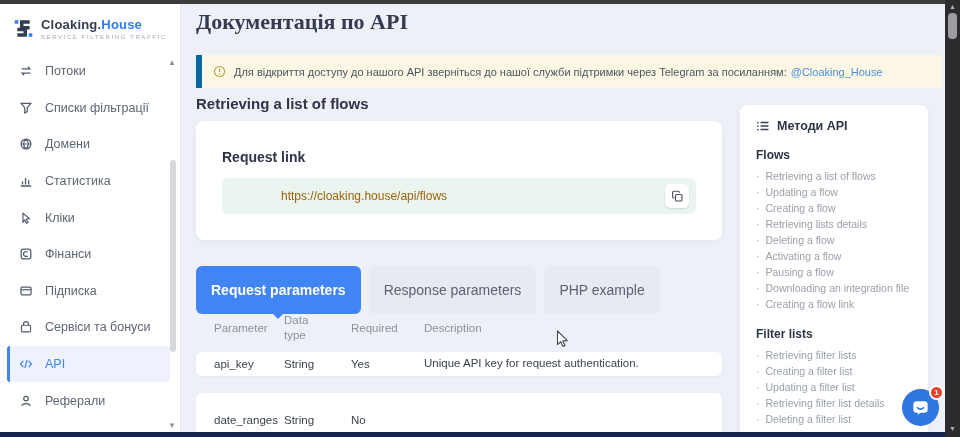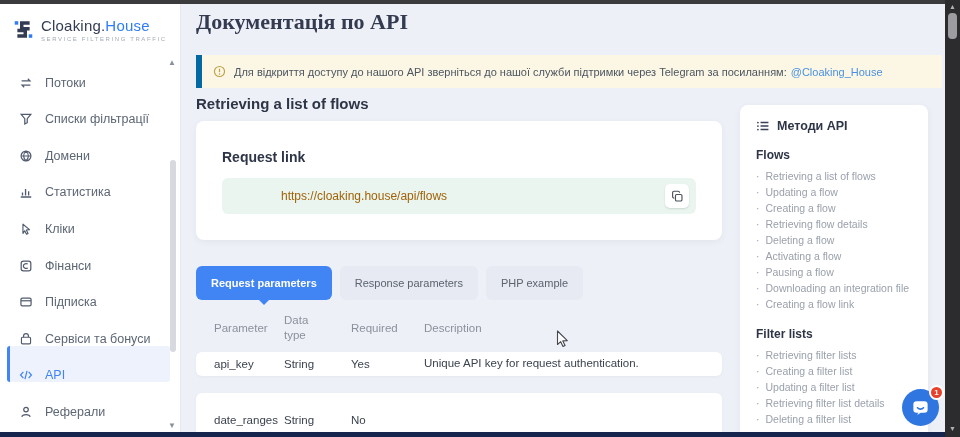--- a/index.html
+++ b/index.html
@@ -14,25 +14,25 @@
   
   .vscroll { position:absolute; top:0; right:0; width:15px; height:437px; background:#2c2c2e; z-index:9; }
   .vscroll .arrow { position:absolute; left:0; width:15px; text-align:center; color:#b0b0b2; font-size:7px; line-height:10px; }
   .vscroll .arrow.up { top:2px; }
   .vscroll .arrow.down { bottom:3px; }
   .vscroll .thumb { position:absolute; left:3px; top:13px; width:9px; height:26px; background:#9d9da1; border-radius:4px; }
 
   
   .sidebar { position:absolute; top:4px; left:0; width:181px; bottom:5px; background:#fff; border-right:1px solid #e7e9f0; z-index:2; }
   .logo { display:flex; align-items:center; gap:7px; padding:13px 0 0 13px; cursor:pointer; }
-  .logo-name { font-size:15px; font-weight:normal; color:#333c52; letter-spacing:.2px; }
+  .logo-name { font-size:13px; font-weight:bold; color:#333c52; letter-spacing:.2px; }
   .logo-name .accent { color:#2f7df6; }
   .logo-tagline { font-size:6px; letter-spacing:1.6px; color:#a2abb6; margin-top:2px; white-space:nowrap; }
   .nav { position:absolute; top:49px; left:0; right:0; }
-  .nav-item { display:flex; align-items:flex-end; height:36.6px; margin:0 10px 0 7px;
+  .nav-item { display:flex; align-items:center; height:36.6px; margin:0 10px 0 7px;
               border-left:3px solid transparent; padding-left:9px; border-radius:3px;
               color:#5d6673; font-size:12.5px; cursor:pointer; }
   .nav-item .nicon { width:14px; height:14px; margin-right:12px; color:#515b6e; flex:0 0 14px; }
   .nav-item.active { background:#edf2fd; border-left-color:#4184f3; color:#4184f3; }
   .nav-item.active .nicon { color:#4184f3; }
   .side-scroll-up { position:absolute; top:54px; right:4px; font-size:8px; color:#8b919c; }
   .side-scroll-down { position:absolute; bottom:2px; right:4px; font-size:8px; color:#8b919c; }
   .side-thumb { position:absolute; top:156px; right:4px; width:6px; height:192px; background:#d7d9df; border-radius:3px; }
 
   
@@ -47,21 +47,21 @@
   .request-card { position:absolute; left:196px; top:121px; width:526px; height:119px; background:#fff;
                   border-radius:8px; box-shadow:0 2px 6px rgba(60,70,110,.06); z-index:1; }
   .request-title { position:absolute; left:26px; top:28px; font-size:14px; font-weight:bold; color:#2e3546; }
   .url-box { position:absolute; left:26px; top:57px; right:26px; height:36px; background:#e9f5ee; border-radius:6px;
              display:flex; align-items:center; justify-content:space-between; padding:0 7px 0 16px; }
   .url-text { font-size:12px; color:#a16207;padding-left:43px; }
   .copy-btn { width:24px; height:24px; background:#fff; border-radius:5px; display:flex; align-items:center;
               justify-content:center; color:#4a4f58; box-shadow:0 1px 2px rgba(0,0,0,.12); cursor:pointer; }
 
   .tabs { position:absolute; left:196px; top:266px; display:flex; gap:8px; z-index:1; }
-  .tab { height:34px; padding:0 15px; display:flex; align-items:center; font-size:11px; color:#5b636e;
+  .tab { height:48px; padding:0 15px; display:flex; align-items:center; font-size:14px; color:#5b636e;
          background:#e7eaf2; border-radius:6px; cursor:pointer; white-space:nowrap; }
   .tab.active { background:#4184f3; color:#fff; font-weight:bold; position:relative; }
   .tab.active::after { content:""; position:absolute; bottom:-5px; left:50%; margin-left:-6px;
          border-left:6px solid transparent; border-right:6px solid transparent; border-top:6px solid #4184f3; }
 
   .theader { position:absolute; left:196px; top:309px; width:526px; height:38px; display:grid;
              grid-template-columns:70px 67px 73px 1fr; align-items:center; padding-left:18px;
              font-size:11.5px; color:#8b919c; z-index:1; }
   .hdr-narrow { display:inline-block; width:30px; line-height:1.3; }
   .trow { position:absolute; left:196px; width:526px; display:grid; grid-template-columns:70px 67px 73px 1fr;
@@ -245,21 +245,21 @@
           <circle cx="2.2" cy="12" r="1" fill="#39415a"></circle>
         <path d="M5.2 4h9M5.2 8h9M5.2 12h9" stroke="#39415a" stroke-width="1.5"></path>
       </svg>
       <span>Методи API</span>
     </div>
 
     <div class="m-heading">Flows</div>
     <div class="m-item">Retrieving a list of flows</div>
     <div class="m-item">Updating a flow</div>
     <div class="m-item">Creating a flow</div>
-    <div class="m-item">Retrieving flow details</div>
+    <div class="m-item">Retrieving lists details</div>
     <div class="m-item">Deleting a flow</div>
     <div class="m-item">Activating a flow</div>
     <div class="m-item">Pausing a flow</div>
     <div class="m-item">Downloading an integration file</div>
     <div class="m-item">Creating a flow link</div>
 
     <div class="m-heading">Filter lists</div>
     <div class="m-item">Retrieving filter lists</div>
     <div class="m-item">Creating a filter list</div>
     <div class="m-item">Updating a filter list</div>

